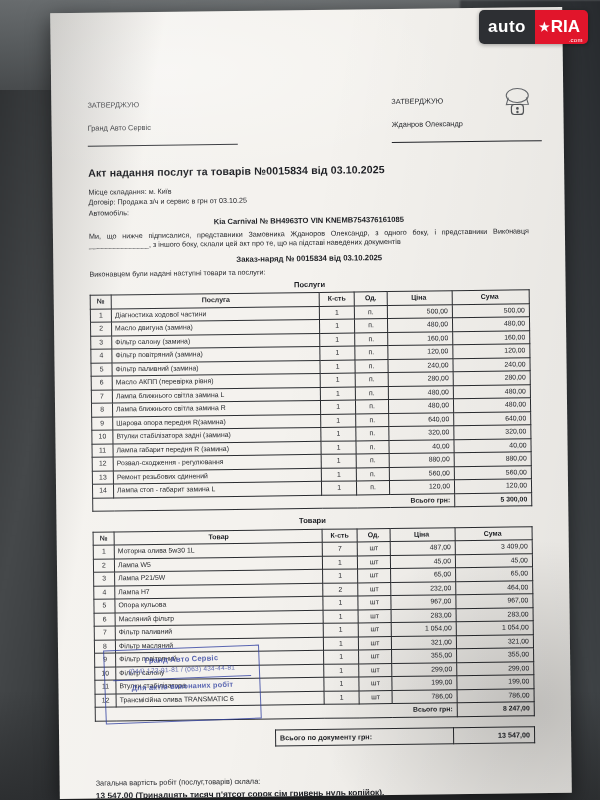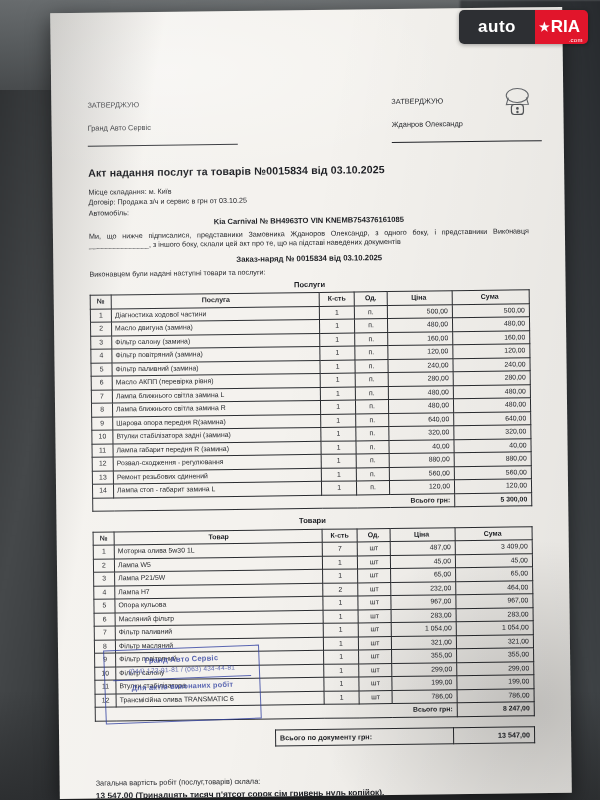--- a/index.html
+++ b/index.html
@@ -63,21 +63,21 @@
     overflow: hidden;
     box-shadow: 0 1px 4px rgba(0,0,0,.35);
     z-index: 40;
   }
   .logo .lft {
     background: #2d2f33;
     color: #fff;
     font-size: 17px;
     font-weight: bold;
     letter-spacing: .5px;
-    padding: 0 19px;
+    padding: 0 9px;
     display: flex;
     align-items: center;
   }
   .logo .rgt {
     background: #e1152b;
     color: #fff;
     font-size: 17px;
     font-weight: bold;
     padding: 0 8px 0 4px;
     display: flex;

